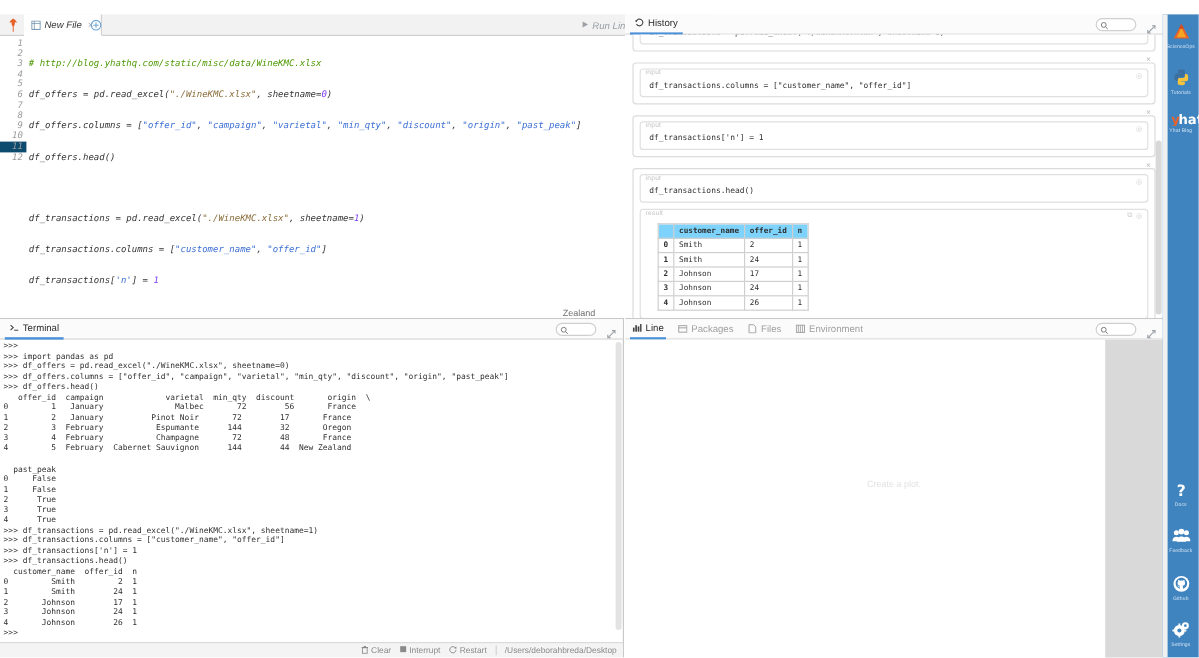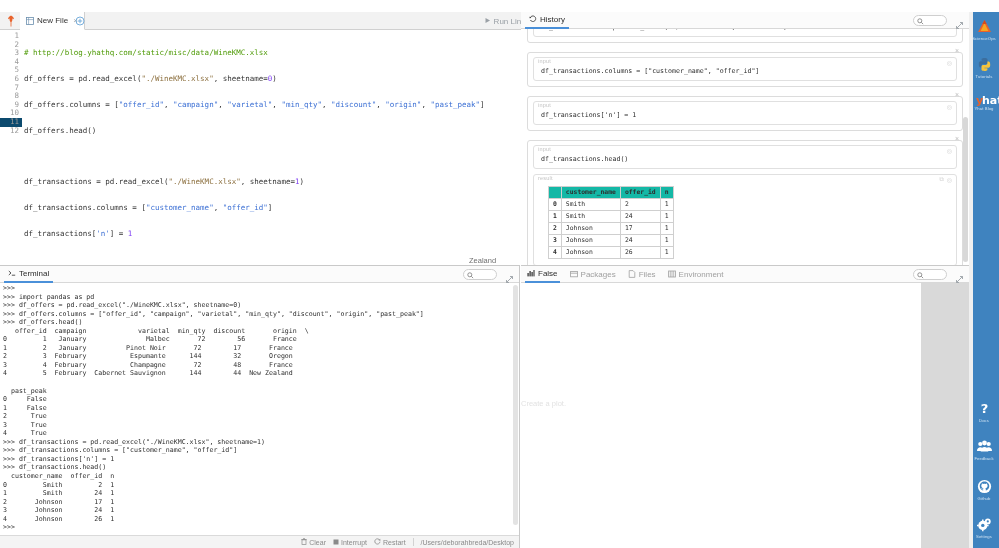--- a/index.html
+++ b/index.html
@@ -26,21 +26,21 @@
   .dot.green { background: #28c940; border: .5px solid #1aab29; }
   .wintitle {
     position: absolute; left: 0; top: 0; width: 999px; height: 12px;
     line-height: 12px; text-align: center;
     font-size: 8px; color: #555; letter-spacing: .2px;
   }
 
   
   .editor-pane {
     position: absolute; left: 0; top: 12px; width: 588px; height: 253px;
-    background: #fff; border-right: 1px solid #c9c9c9;
+    background: #fff; border-right: 1px solid #c9c9c9; font-style: italic;
   }
   .tabbar {
     position: relative; height: 18px; background: #f2f2f2;
     border-bottom: 1px solid #d0d0d0;
   }
   .rodeo-logo {
     position: absolute; left: 4px; top: 2px; width: 14px; height: 14px;
   }
   .file-tab {
     position: absolute; left: 20px; top: 0; height: 18px;
@@ -183,42 +183,42 @@
     font-family: "DejaVu Sans Mono", monospace;
     font-size: 6.6px; line-height: 9px; color: #2f2f2f; white-space: pre;
   }
   .res-table {
     margin: 7px 0 2px 10px; border-collapse: collapse;
     font-family: "DejaVu Sans Mono", monospace; font-size: 6.4px; color: #2f2f2f;
   }
   .res-table th, .res-table td {
     border: 1px solid #cfcfcf; padding: 1px 4px; text-align: left; line-height: 9px;
   }
-  .res-table th { font-weight: bold; background: #14b8a6; }
+  .res-table th { font-weight: bold; background: #7dd3fc; }
   .res-table td.idx, .res-table th.idx { font-weight: bold; text-align: left; min-width: 6px; }
   .hist-scroll {
     position: absolute; right: 1px; top: 20px; width: 5px; height: 230px;
   }
   .hist-scroll .thumb {
     position: absolute; left: 0; top: 85px; width: 5px; height: 145px;
     background: #d8d8d8; border-radius: 3px;
   }
 
   
   .plots-pane {
     position: absolute; left: 521px; top: 265px; width: 448px; height: 283px;
     background: #fff; border-top: 1px solid #c9c9c9;
   }
   .plots-body {
     position: absolute; left: 0; top: 17px; right: 0; bottom: 0;
     background: #fff;
   }
   .plots-placeholder {
     position: absolute; left: 0; right: 0; top: 116px;
-    text-align: left; font-size: 7.5px; color: #e2e2e2;
+    text-align: center; font-size: 7.5px; color: #e2e2e2;
   }
   .plots-grayblock {
     position: absolute; right: 0; top: 0; width: 48px; height: 266px; background: #d9d9d9;
   }
 
   
   .rail {
     position: absolute; left: 969px; top: 12px; width: 30px; height: 536px;
     background: #3f83bf;
   }
@@ -535,21 +535,21 @@
       <div class="panel-tabs-row">
         <div class="ptab active">
           <span>
             <svg width="8" height="8" viewBox="0 0 8 8">
               <rect x="0.4" y="4" width="1.4" height="3.4" fill="#444"></rect>
               <rect x="2.4" y="2" width="1.4" height="5.4" fill="#444"></rect>
               <rect x="4.4" y="3" width="1.4" height="4.4" fill="#444"></rect>
               <rect x="6.4" y="1" width="1.2" height="6.4" fill="#444"></rect>
             </svg>
           </span>
-          <span>False</span>
+          <span>Line</span>
         </div>
         <div class="ptab">
           <span>
             <svg width="8" height="8" viewBox="0 0 8 8">
               <rect x="0.6" y="1.4" width="6.8" height="5.4" fill="none" stroke="#a0a0a0" stroke-width="0.8"></rect>
               <line x1="0.6" y1="3.2" x2="7.4" y2="3.2" stroke="#a0a0a0" stroke-width="0.8"></line>
             </svg>
           </span>
           <span>Packages</span>
         </div>

